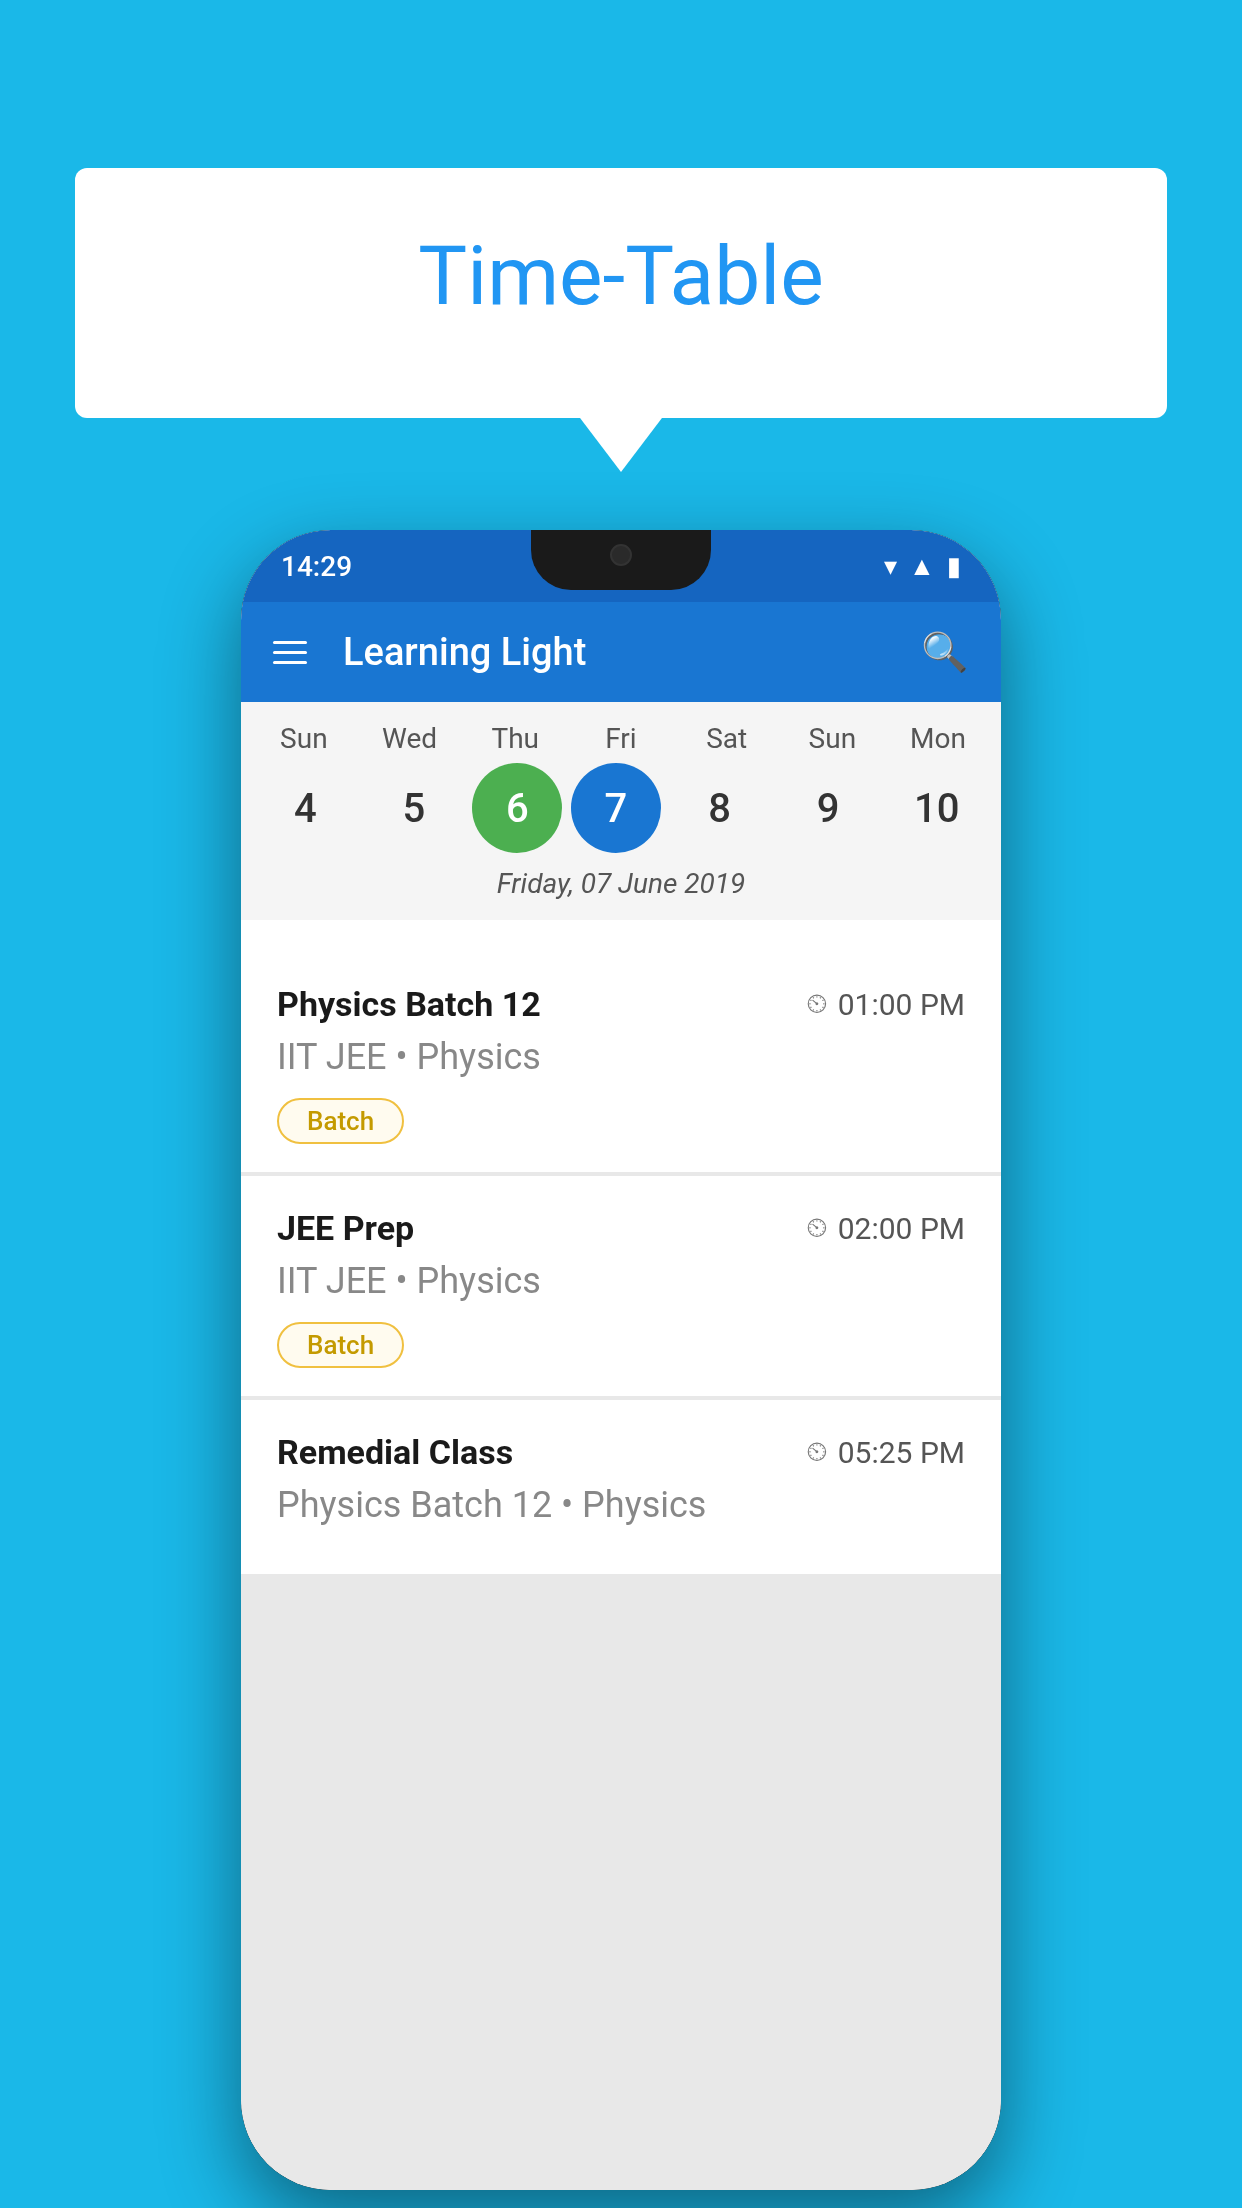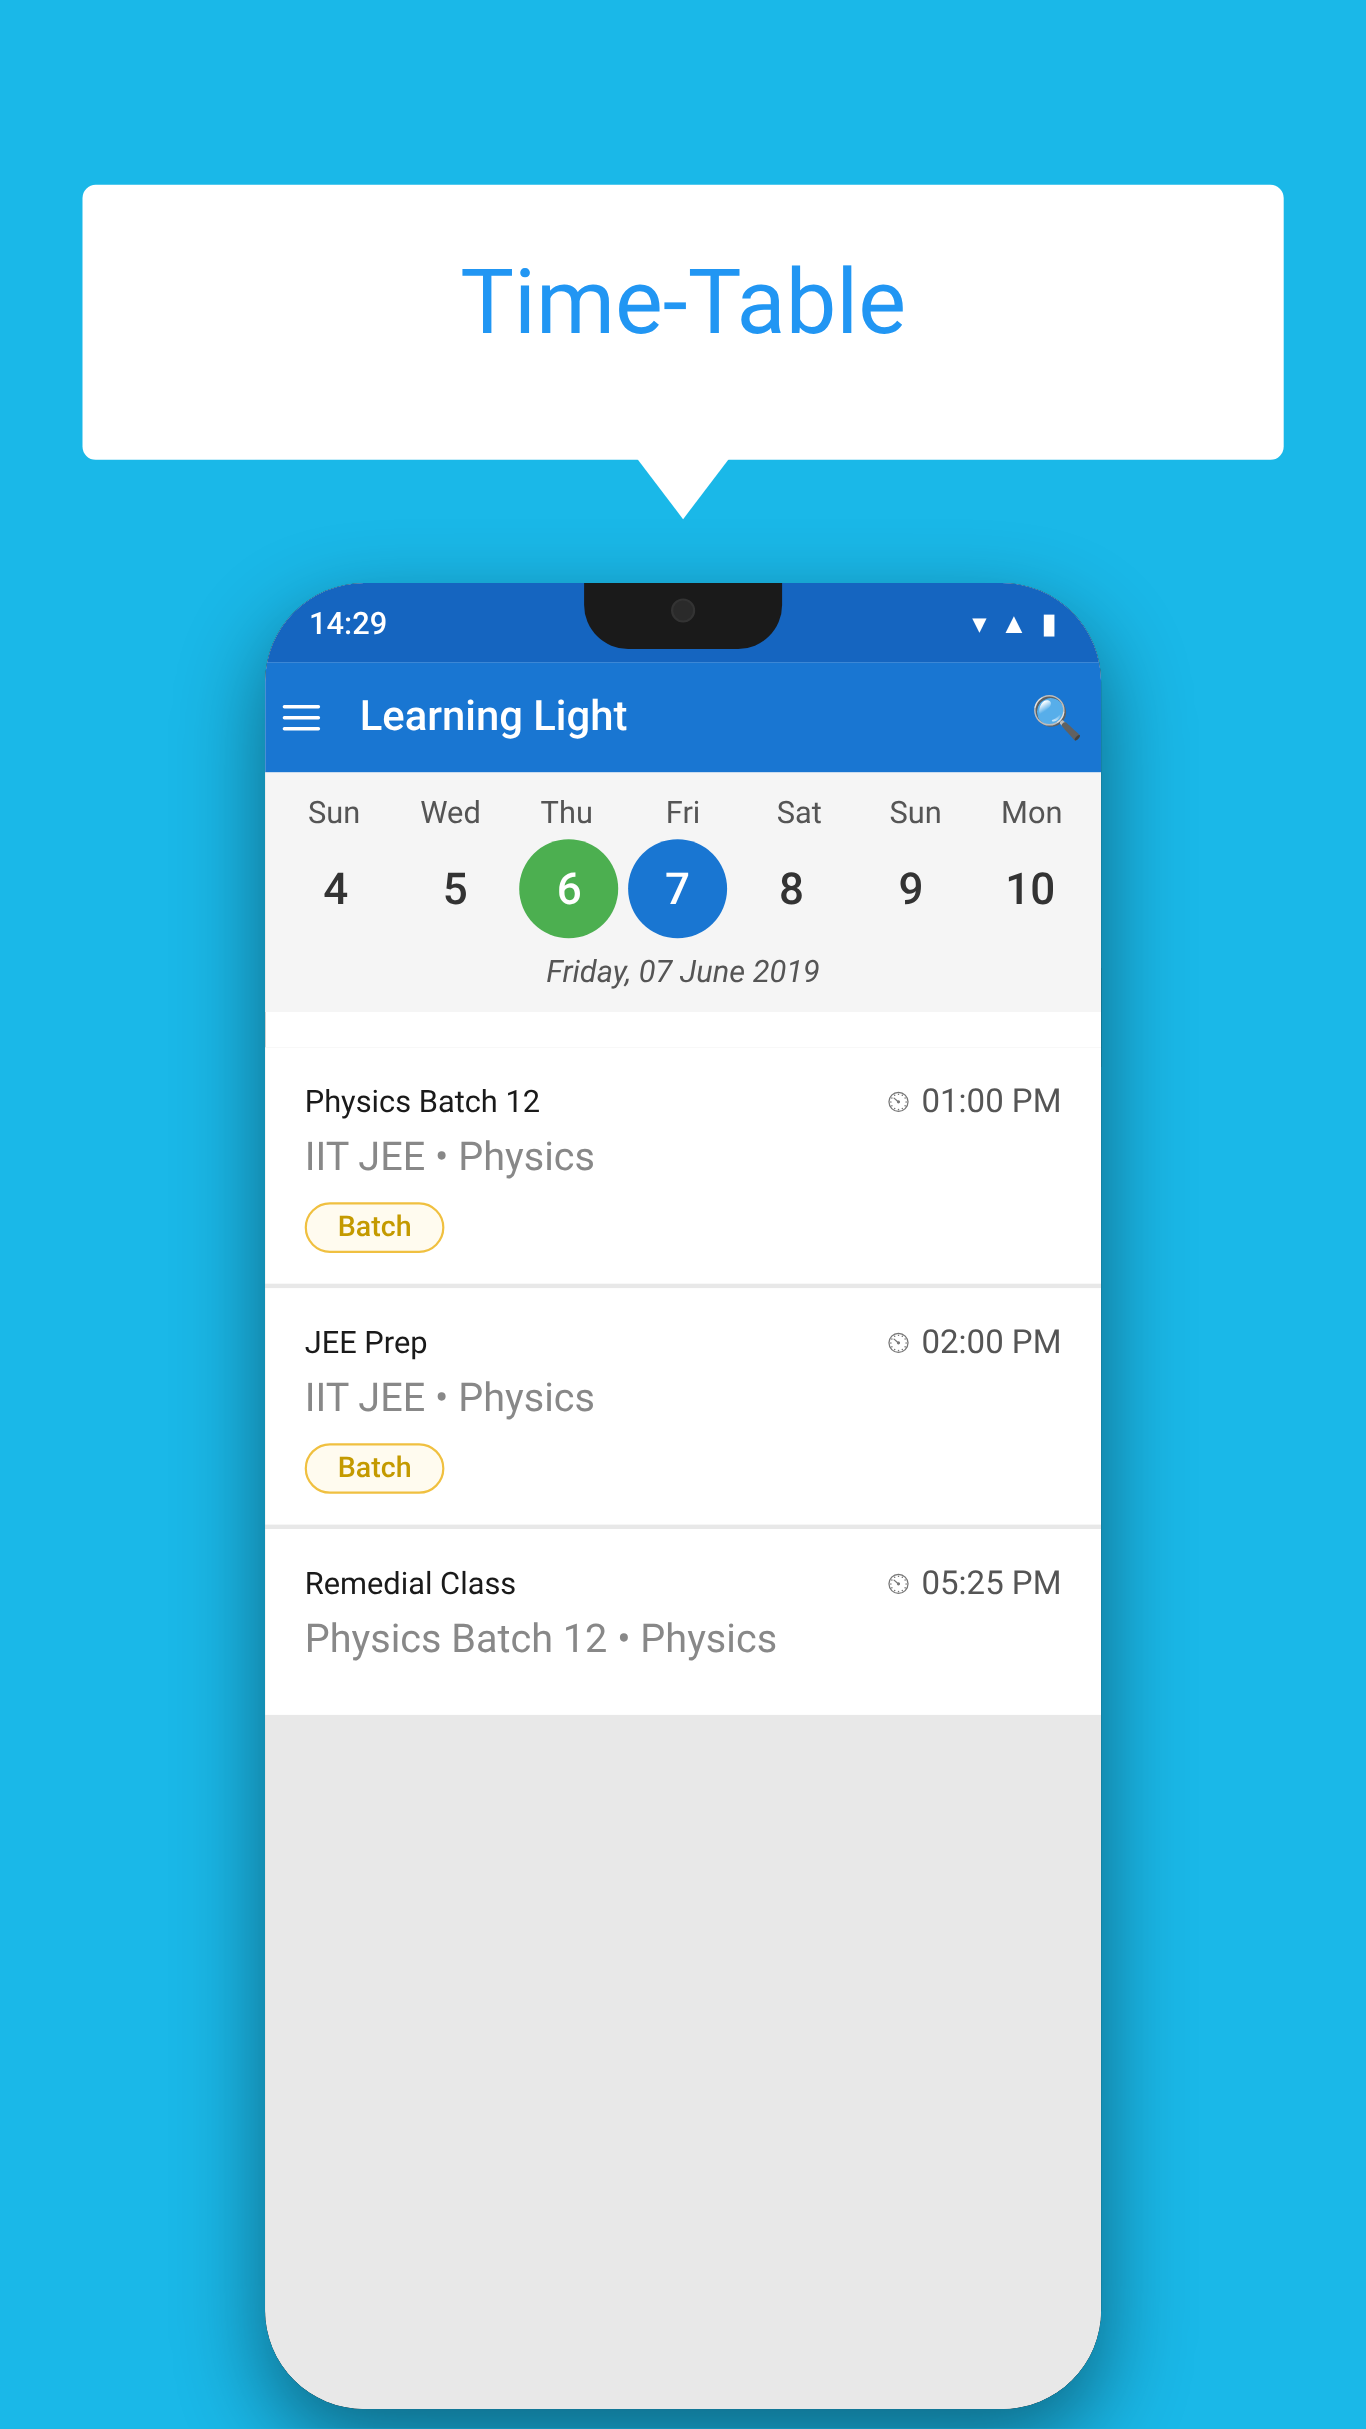--- a/index.html
+++ b/index.html
@@ -118,21 +118,21 @@
     
     .app-bar {
       position: absolute;
       top: 72px;
       left: 0;
       right: 0;
       height: 100px;
       background: #1976D2;
       display: flex;
       align-items: center;
-      padding: 0 16px;
+      padding: 0 32px;
       z-index: 9;
     }
     .app-bar .menu-icon {
       color: white;
       font-size: 36px;
       margin-right: 36px;
       cursor: pointer;
       display: flex;
       flex-direction: column;
       gap: 7px;
@@ -232,22 +232,22 @@
       margin-bottom: 4px;
       padding: 32px 36px 28px;
     }
     .schedule-item-header {
       display: flex;
       align-items: center;
       justify-content: space-between;
       margin-bottom: 12px;
     }
     .schedule-item-title {
-      font-size: 28px;
-      font-weight: 400;
+      font-size: 34px;
+      font-weight: 700;
       color: #1a1a1a;
     }
     .schedule-item-time {
       font-size: 30px;
       color: #555;
       display: flex;
       align-items: center;
       gap: 10px;
     }
     .clock-icon {

